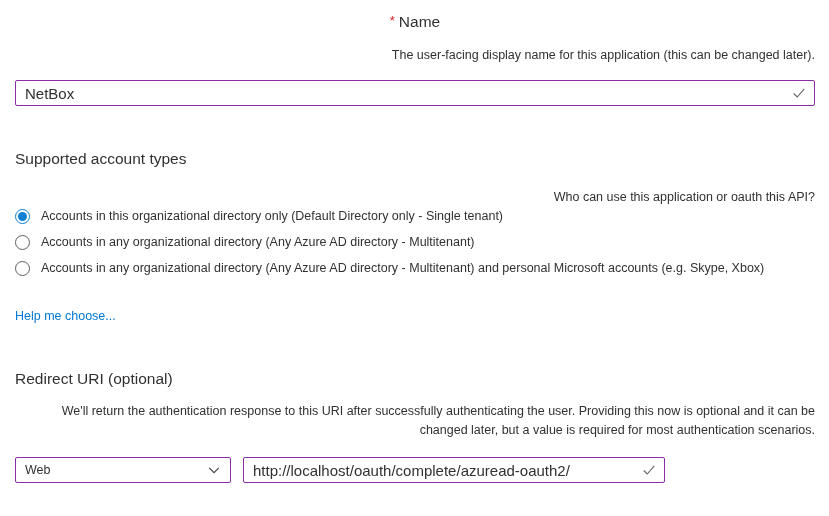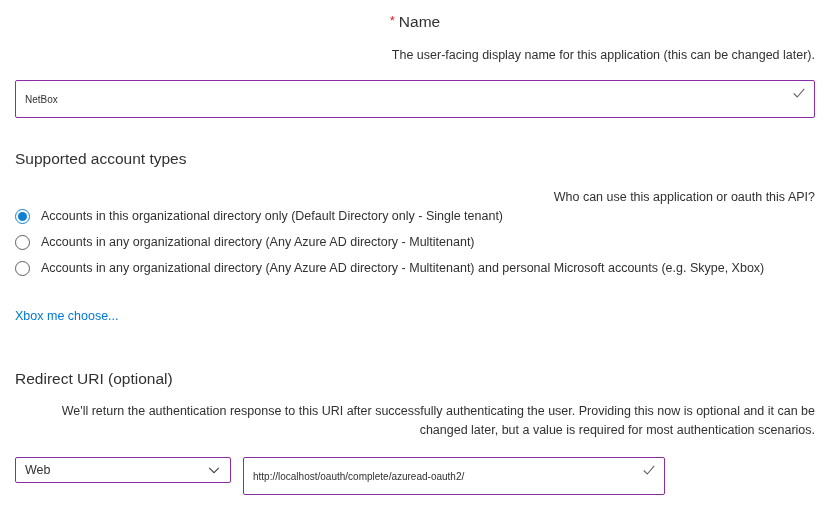--- a/index.html
+++ b/index.html
@@ -24,26 +24,26 @@
   .desc {
     margin: 14px 0 0;
     font-size: 12.5px;
     line-height: 19px;
     color: #323130;
     text-align: right;
   }
   .input-wrap { position: relative; height: 26px; }
   #name-input-wrap { margin-top: 15px; width: 800px; }
   .text-input {
-    width: 100%; height: 38px;
+    width: 100%; height: 26px;
     border: 1px solid #8a2da5;
     border-radius: 2px;
     padding: 0 30px 0 9px;
     font-family: "Liberation Sans", sans-serif;
-    font-size: 10px;
+    font-size: 15px;
     color: #323130;
     outline: none;
     background: #fff;
   }
   .valid-check {
     position: absolute; right: 9px; top: 6px;
     width: 14px; height: 14px;
     pointer-events: none;
   }
   #account-types-title { margin-top: 43px; }
@@ -126,21 +126,21 @@
     <span class="radio-label">Accounts in any organizational directory (Any Azure AD directory - Multitenant)</span>
   </div>
   <div class="radio-row">
     <span class="radio-circle">
         <span class="radio-dot"></span>
       </span>
     <span class="radio-label">Accounts in any organizational directory (Any Azure AD directory - Multitenant) and personal Microsoft accounts (e.g. Skype, Xbox)</span>
   </div>
 </div>
 
-<a class="help-link">Xbox me choose...</a>
+<a class="help-link">Help me choose...</a>
 
 
 <h2 class="section-title" id="redirect-title">Redirect URI (optional)</h2>
 
 <p class="desc" id="redirect-desc">We'll return the authentication response to this URI after successfully authenticating the user. Providing this now is optional and it can be changed later, but a value is required for most authentication scenarios.</p>
 
 <div class="redirect-row">
   <div class="platform-select">
     <span>Web</span>
     <svg width="14" height="14" viewBox="0 0 16 16">

